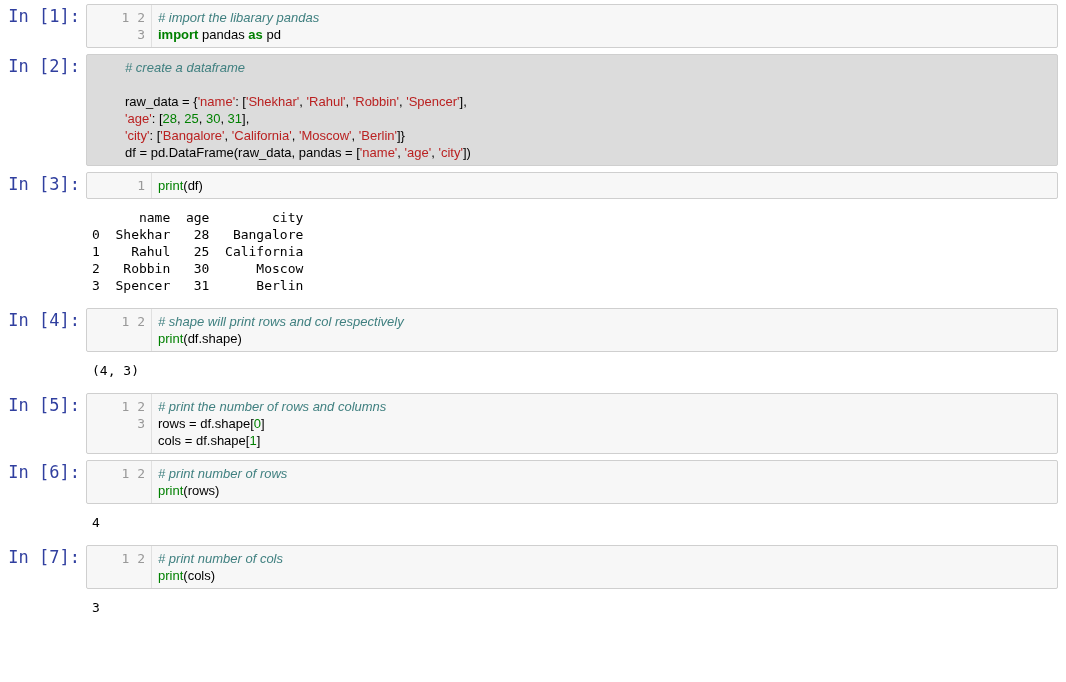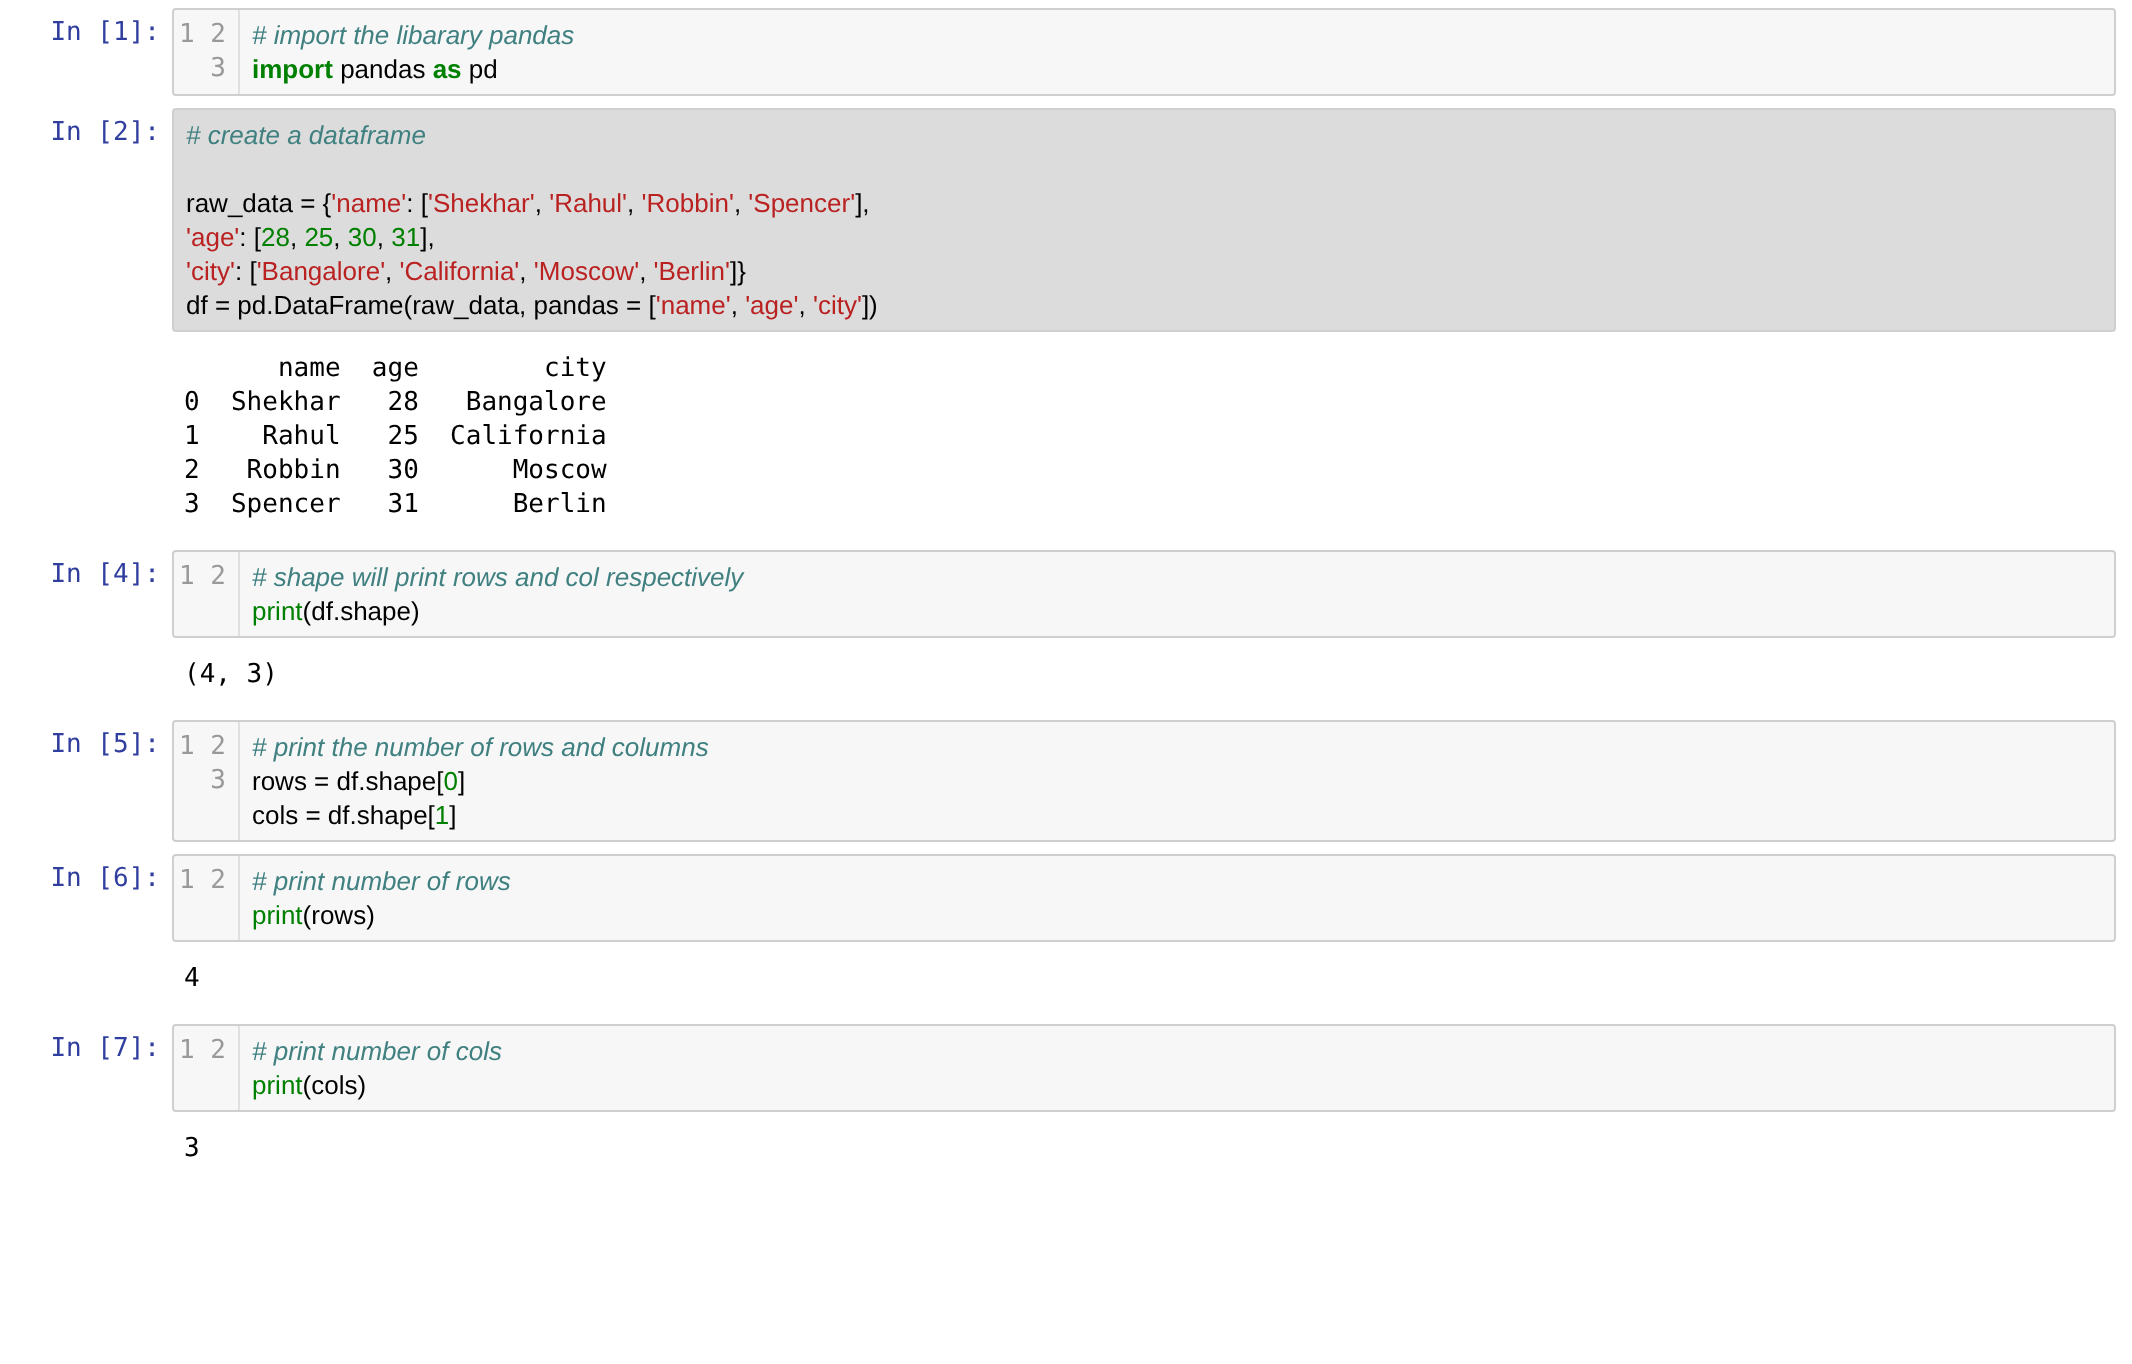--- a/index.html
+++ b/index.html
@@ -14,34 +14,35 @@
     display: flex;
     align-items: flex-start;
     margin-bottom: 6px;
   }
   .prompt {
     flex: 0 0 72px;
     text-align: right;
     padding-right: 6px;
     font-family: "DejaVu Sans Mono", monospace;
     color: #303F9F;
-    font-size: 13px;
+    font-size: 17px;
     line-height: 17px;
     padding-top: 4px;
   }
   .prompt.out {
     color: #D84315;
   }
   .input-area {
     flex: 1;
     border: 1px solid #cfcfcf;
     border-radius: 2px;
     background: #f7f7f7;
     display: flex;
     overflow: hidden;
+    padding-left: 32px;
   }
   .input-area.selected {
     background: #dcdcdc;
   }
   .gutter {
     flex: 0 0 24px;
     text-align: right;
     color: #999;
     background: transparent;
     padding: 4px 6px 4px 2px;
@@ -91,20 +92,27 @@
       <div class="input-area selected">
         <div class="code"><span class="tok-comment"># create a dataframe</span>
 <span></span>
 <span>raw_data = {</span><span class="tok-string">'name'</span><span>: [</span><span class="tok-string">'Shekhar'</span><span>, </span><span class="tok-string">'Rahul'</span><span>, </span><span class="tok-string">'Robbin'</span><span>, </span><span class="tok-string">'Spencer'</span><span>],</span>
 <span class="tok-string">'age'</span><span>: [</span><span class="tok-number">28</span><span>, </span><span class="tok-number">25</span><span>, </span><span class="tok-number">30</span><span>, </span><span class="tok-number">31</span><span>],</span>
 <span class="tok-string">'city'</span><span>: [</span><span class="tok-string">'Bangalore'</span><span>, </span><span class="tok-string">'California'</span><span>, </span><span class="tok-string">'Moscow'</span><span>, </span><span class="tok-string">'Berlin'</span><span>]}</span>
 <span>df = pd.DataFrame(raw_data, pandas = [</span><span class="tok-string">'name'</span><span>, </span><span class="tok-string">'age'</span><span>, </span><span class="tok-string">'city'</span><span>])</span></div>
       </div>
     </div>
     <div class="cell">
+      <div class="prompt">In [3]:</div>
+      <div class="input-area">
+        <div class="gutter">1</div>
+        <div class="code"><span class="tok-builtin">print</span><span>(df)</span></div>
+      </div>
+    </div>
+    <div class="cell">
       <div class="prompt out"></div>
       <div class="output-area">      name  age        city
 0  Shekhar   28   Bangalore
 1    Rahul   25  California
 2   Robbin   30      Moscow
 3  Spencer   31      Berlin</div>
     </div>
     <div class="cell">
       <div class="prompt">In [4]:</div>
       <div class="input-area">

